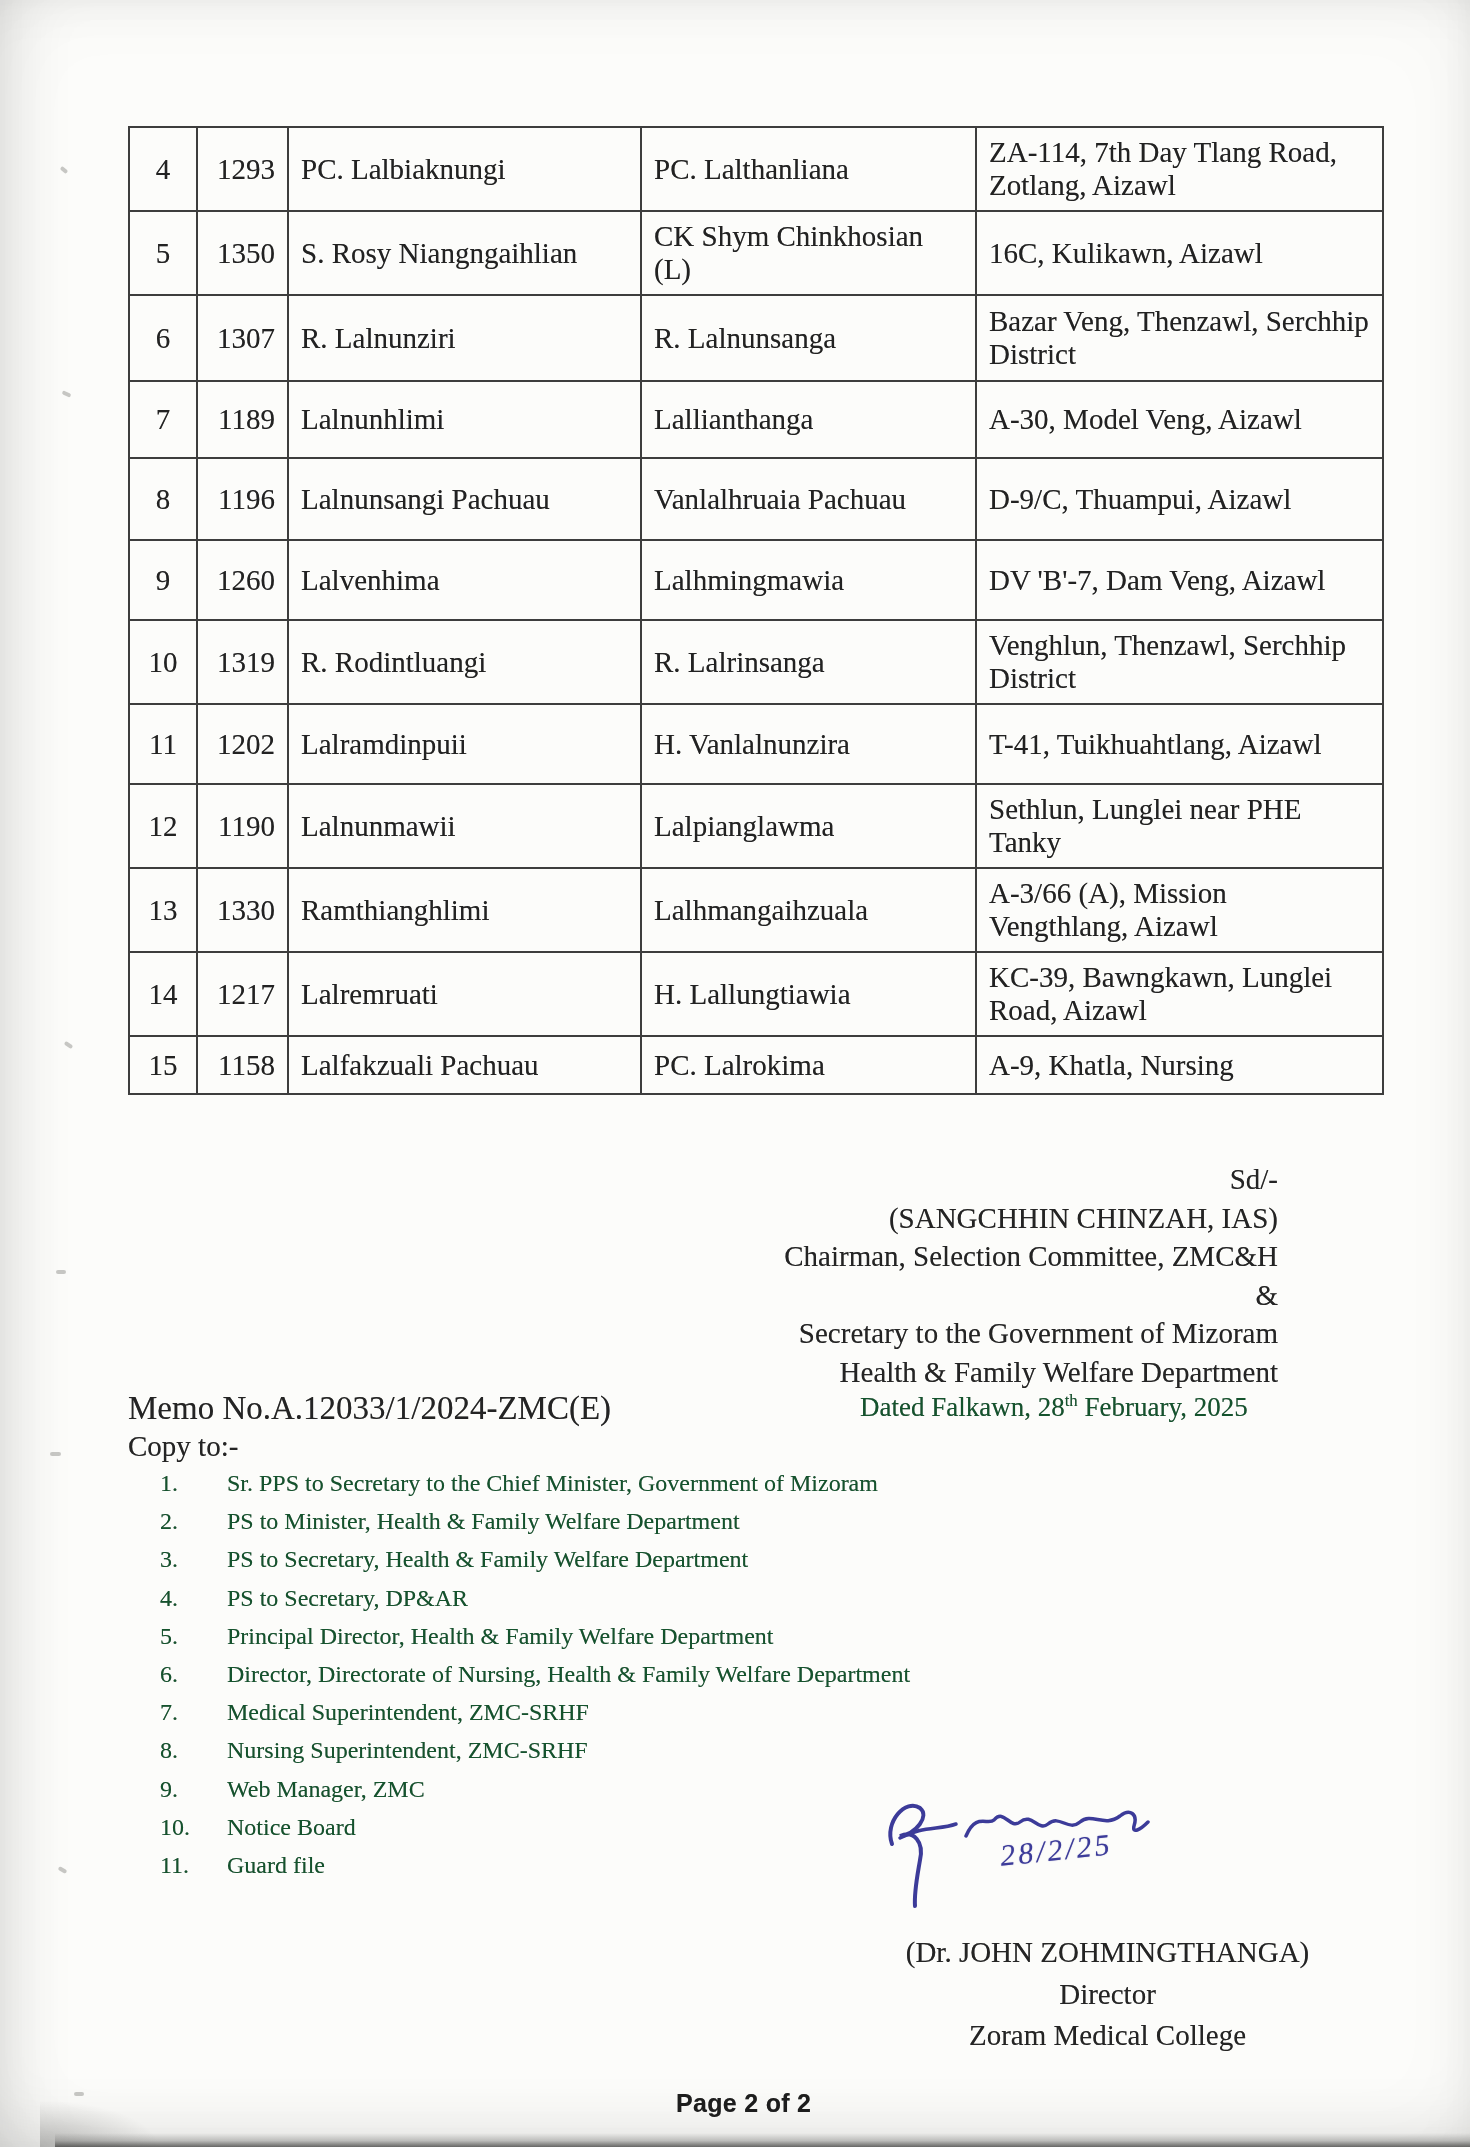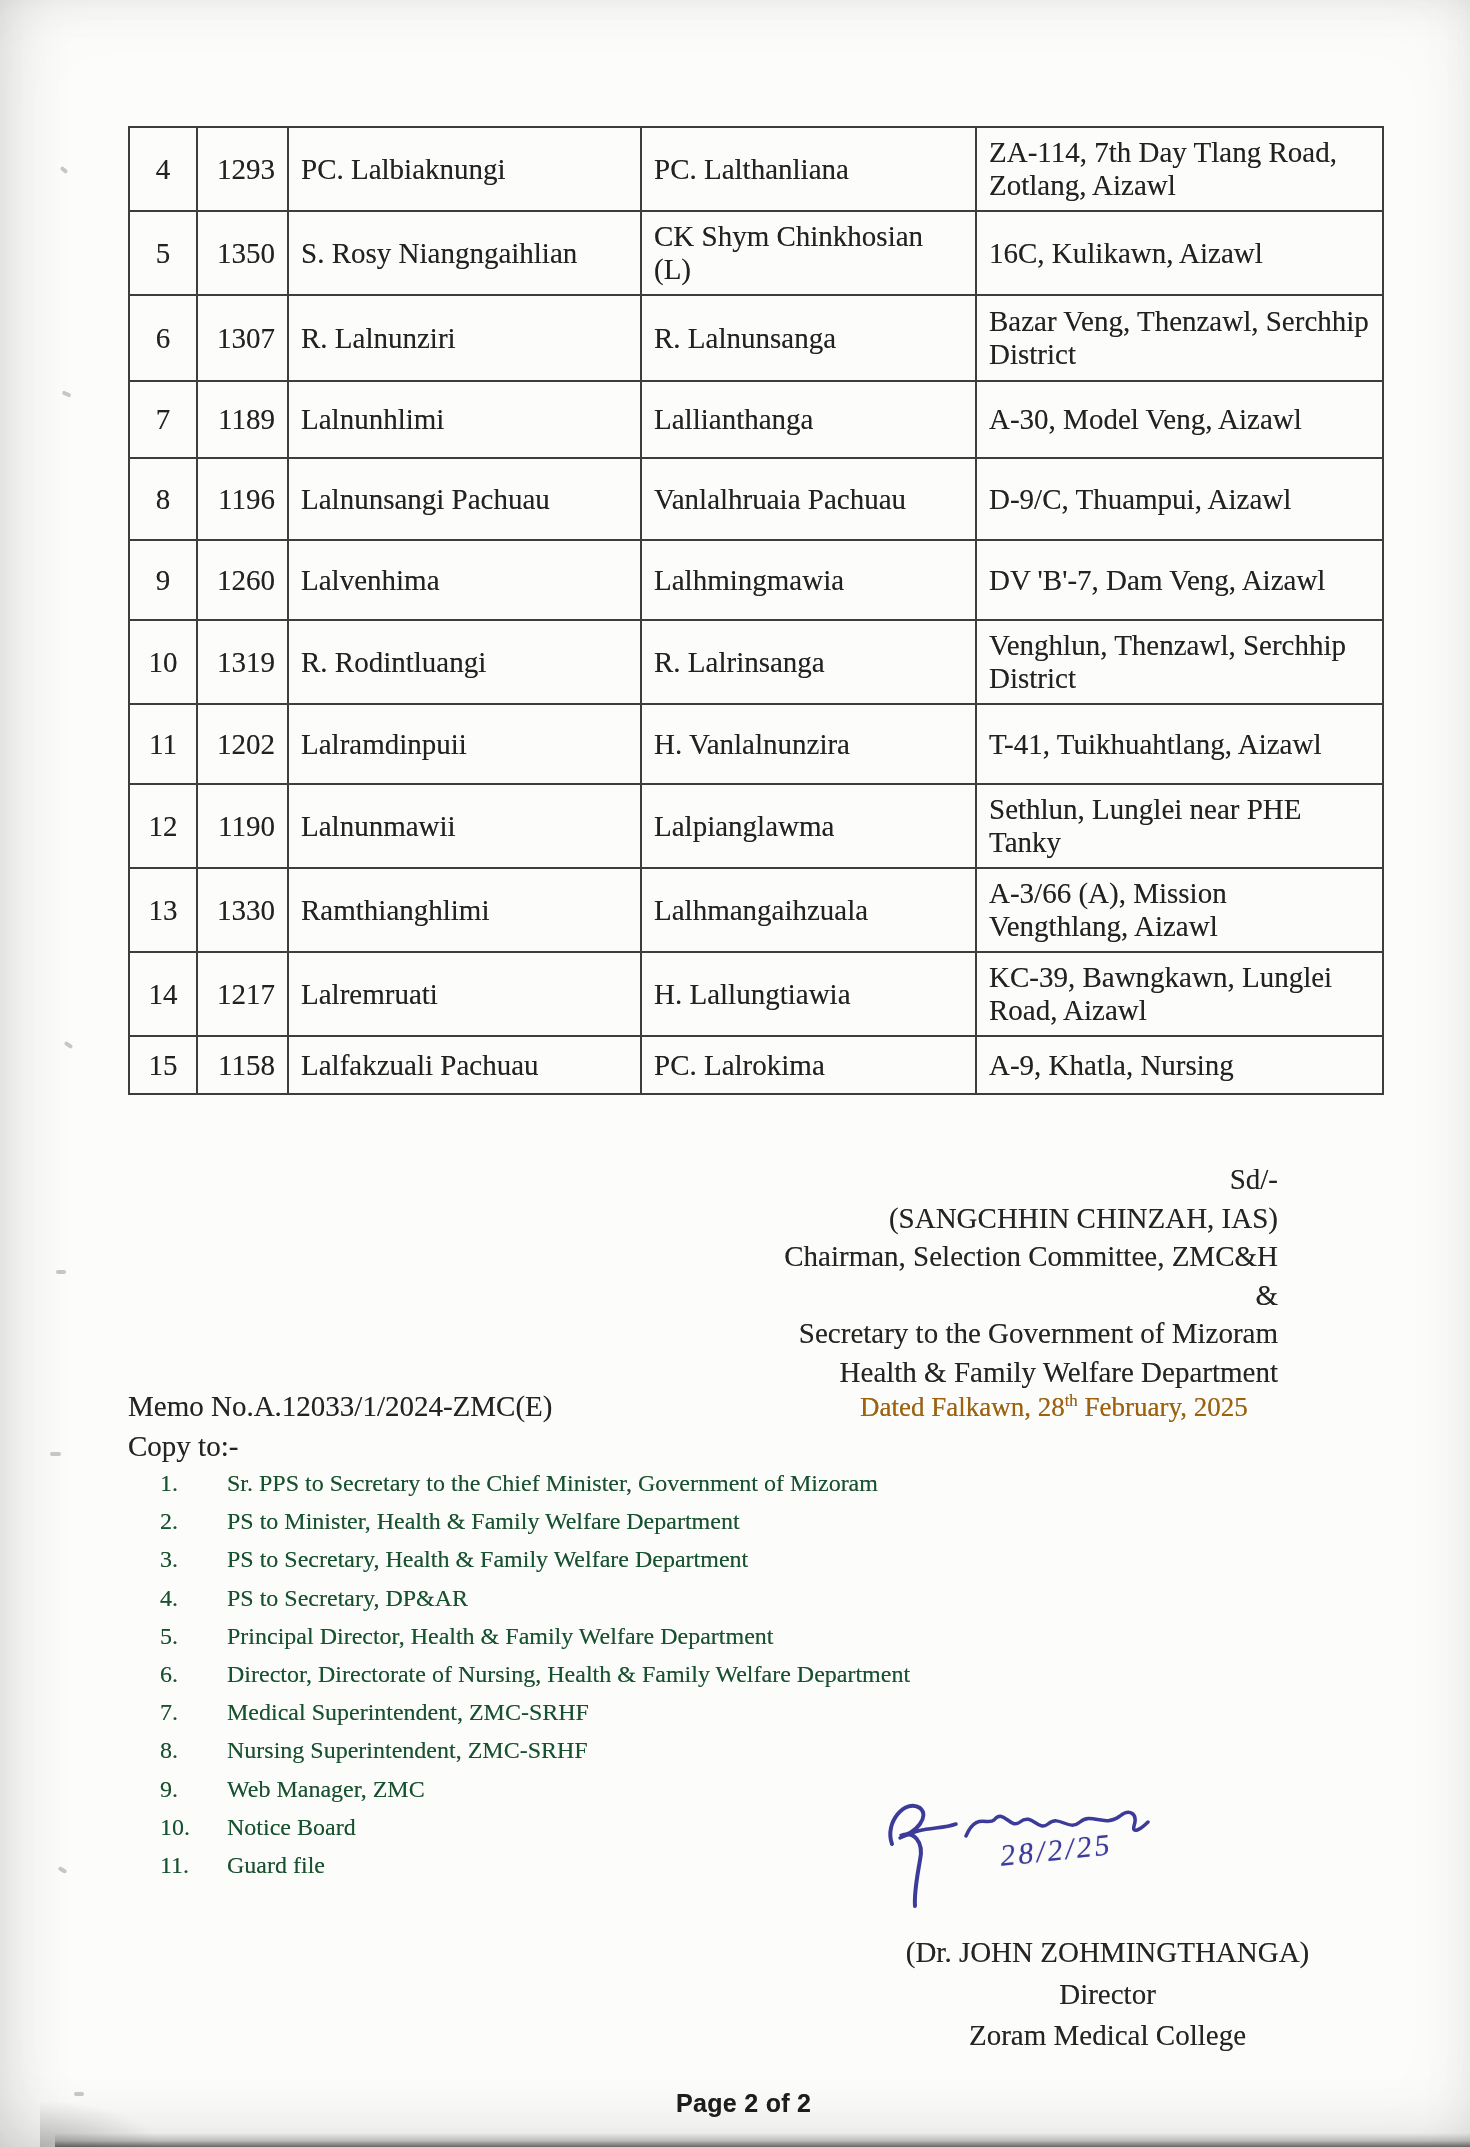--- a/index.html
+++ b/index.html
@@ -40,22 +40,22 @@
   td.c-name{padding-left:17px;padding-right:8px;}
   td.c-parent{padding-left:15px;padding-right:16px;}
   td.c-address{padding-left:15px;padding-right:17px;}
 
   
   .sig-block{
     position:absolute;left:638px;top:1160px;width:640px;
     text-align:right;font-size:29px;line-height:38.5px;color:#242424;
   }
   
-  .memo-line{position:absolute;left:128px;top:1390px;font-size:29px;color:#242424;}
-  .date-line{position:absolute;left:860px;top:1392px;font-size:27px;color:#a16207;}
+  .memo-line{position:absolute;left:128px;top:1390px;font-size:33px;color:#242424;}
+  .date-line{position:absolute;left:860px;top:1392px;font-size:27px;color:#14532d;}
   sup.sm{font-size:0.62em;vertical-align:super;line-height:0;}
 
   .copy-label{position:absolute;left:128px;top:1430px;font-size:29px;color:#242424;}
 
   .copy-list{position:absolute;left:160px;top:1464px;font-size:24px;color:#14532d;}
   .cl-item{height:38.2px;line-height:38.2px;white-space:nowrap;}
   .cl-num{display:inline-block;width:67px;}
 
   
   .director-block{

